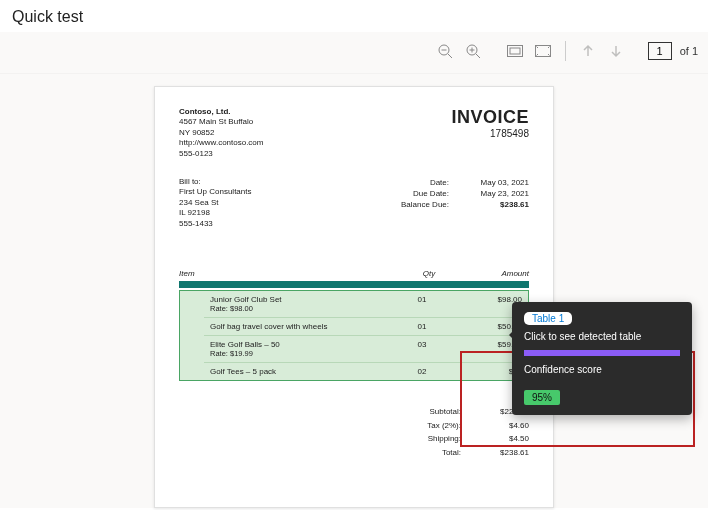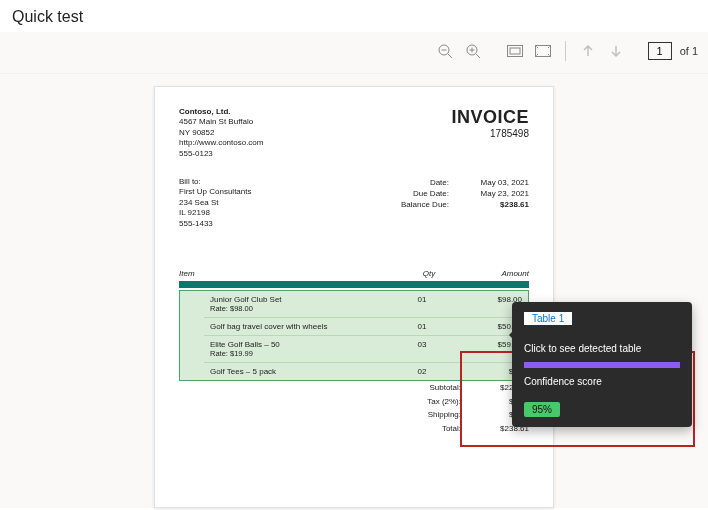--- a/index.html
+++ b/index.html
@@ -28,28 +28,28 @@
     .balance-val { font-weight: bold; }
     .tbl-head { display: flex; border-bottom: 7px solid #0f766e; padding-bottom: 3px; margin-bottom: 2px; font-style: italic; font-weight: 500; }
     .col-item { flex: 1; }
     .col-qty { width: 60px; text-align: center; }
     .col-amt { width: 70px; text-align: right; }
     .tbl-body { border: 1px solid #4aa564; background: #d8ecd8; padding-left: 24px; }
     .tbl-row { display: flex; padding: 4px 6px; border-bottom: 1px solid #b8d8b8; }
     .tbl-row:last-child { border-bottom: none; }
     .item-name { font-weight: 500; }
     .item-rate { font-size: 7.5px; }
-    .totals { }
+    .totals { margin-top: 24px; }
     .totals .trow { display: flex; justify-content: flex-end; gap: 18px; line-height: 1.7; }
     .totals .tlabel { min-width: 50px; text-align: right; }
     .totals .tval { min-width: 50px; text-align: right; }
     .red-box { position: absolute; border: 2px solid #b22; pointer-events: none; }
     .tooltip { position: absolute; background: #2b2b2b; color: #fff; border-radius: 4px; padding: 10px 12px; font-size: 11px; width: 180px; box-shadow: 0 4px 12px rgba(0,0,0,0.3); }
     .tooltip::before { content: ""; position: absolute; left: -8px; top: 28px; border: 5px solid transparent; border-right-color: #2b2b2b; }
-    .tt-badge { display: inline-block; background: #fff; color: #0078d4; font-size: 10px; padding: 1px 8px; border-radius: 0; margin-bottom: 18px; font-weight: 500; }
+    .tt-badge { display: inline-block; background: #fff; color: #0078d4; font-size: 10px; padding: 1px 8px; border-radius: 5px; margin-bottom: 6px; font-weight: 500; }
     .tt-click { font-size: 10px; margin-bottom: 8px; padding-bottom: 8px; border-bottom: 6px solid #8b5cf6; }
     .tt-conf-label { font-size: 10px; margin-bottom: 15px; }
     .tt-conf-val { display: inline-block; background: #47c96b; color: #111; font-size: 10px; padding: 2px 8px; border-radius: 2px; font-weight: 500; }
   </style>
 </head>
 <body>
 
 <div class="page-title">Quick test</div>
 
 <div class="toolbar-area">

